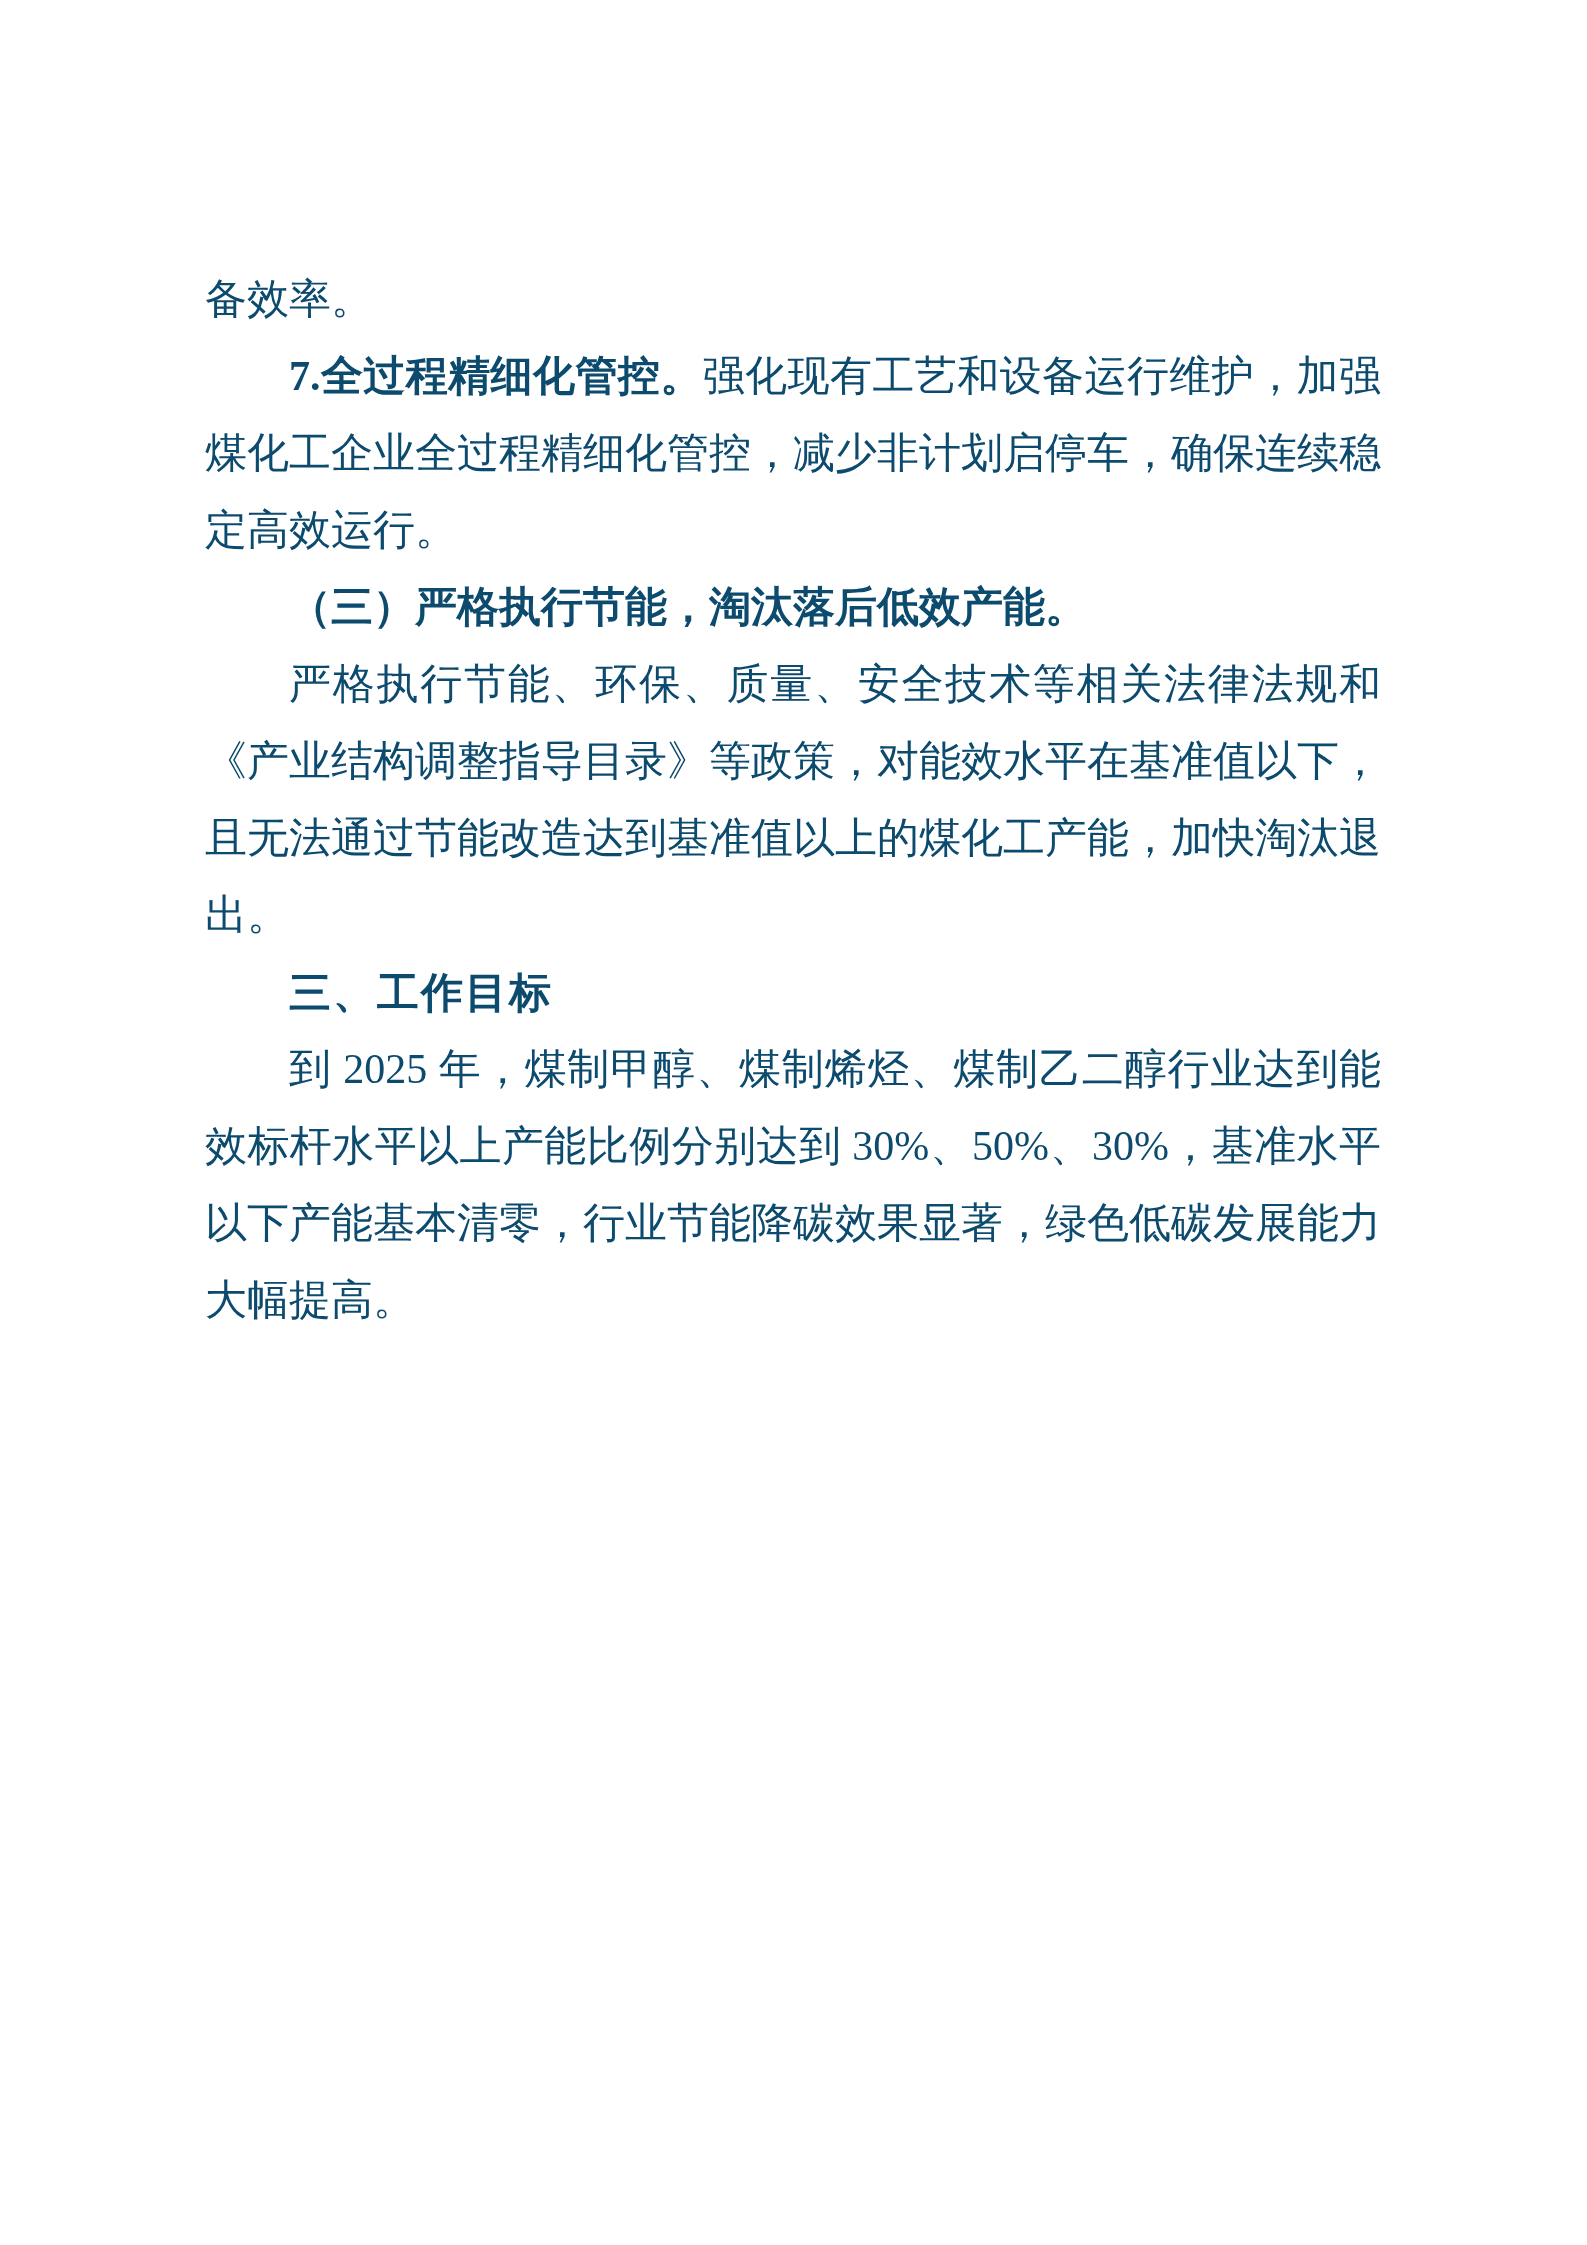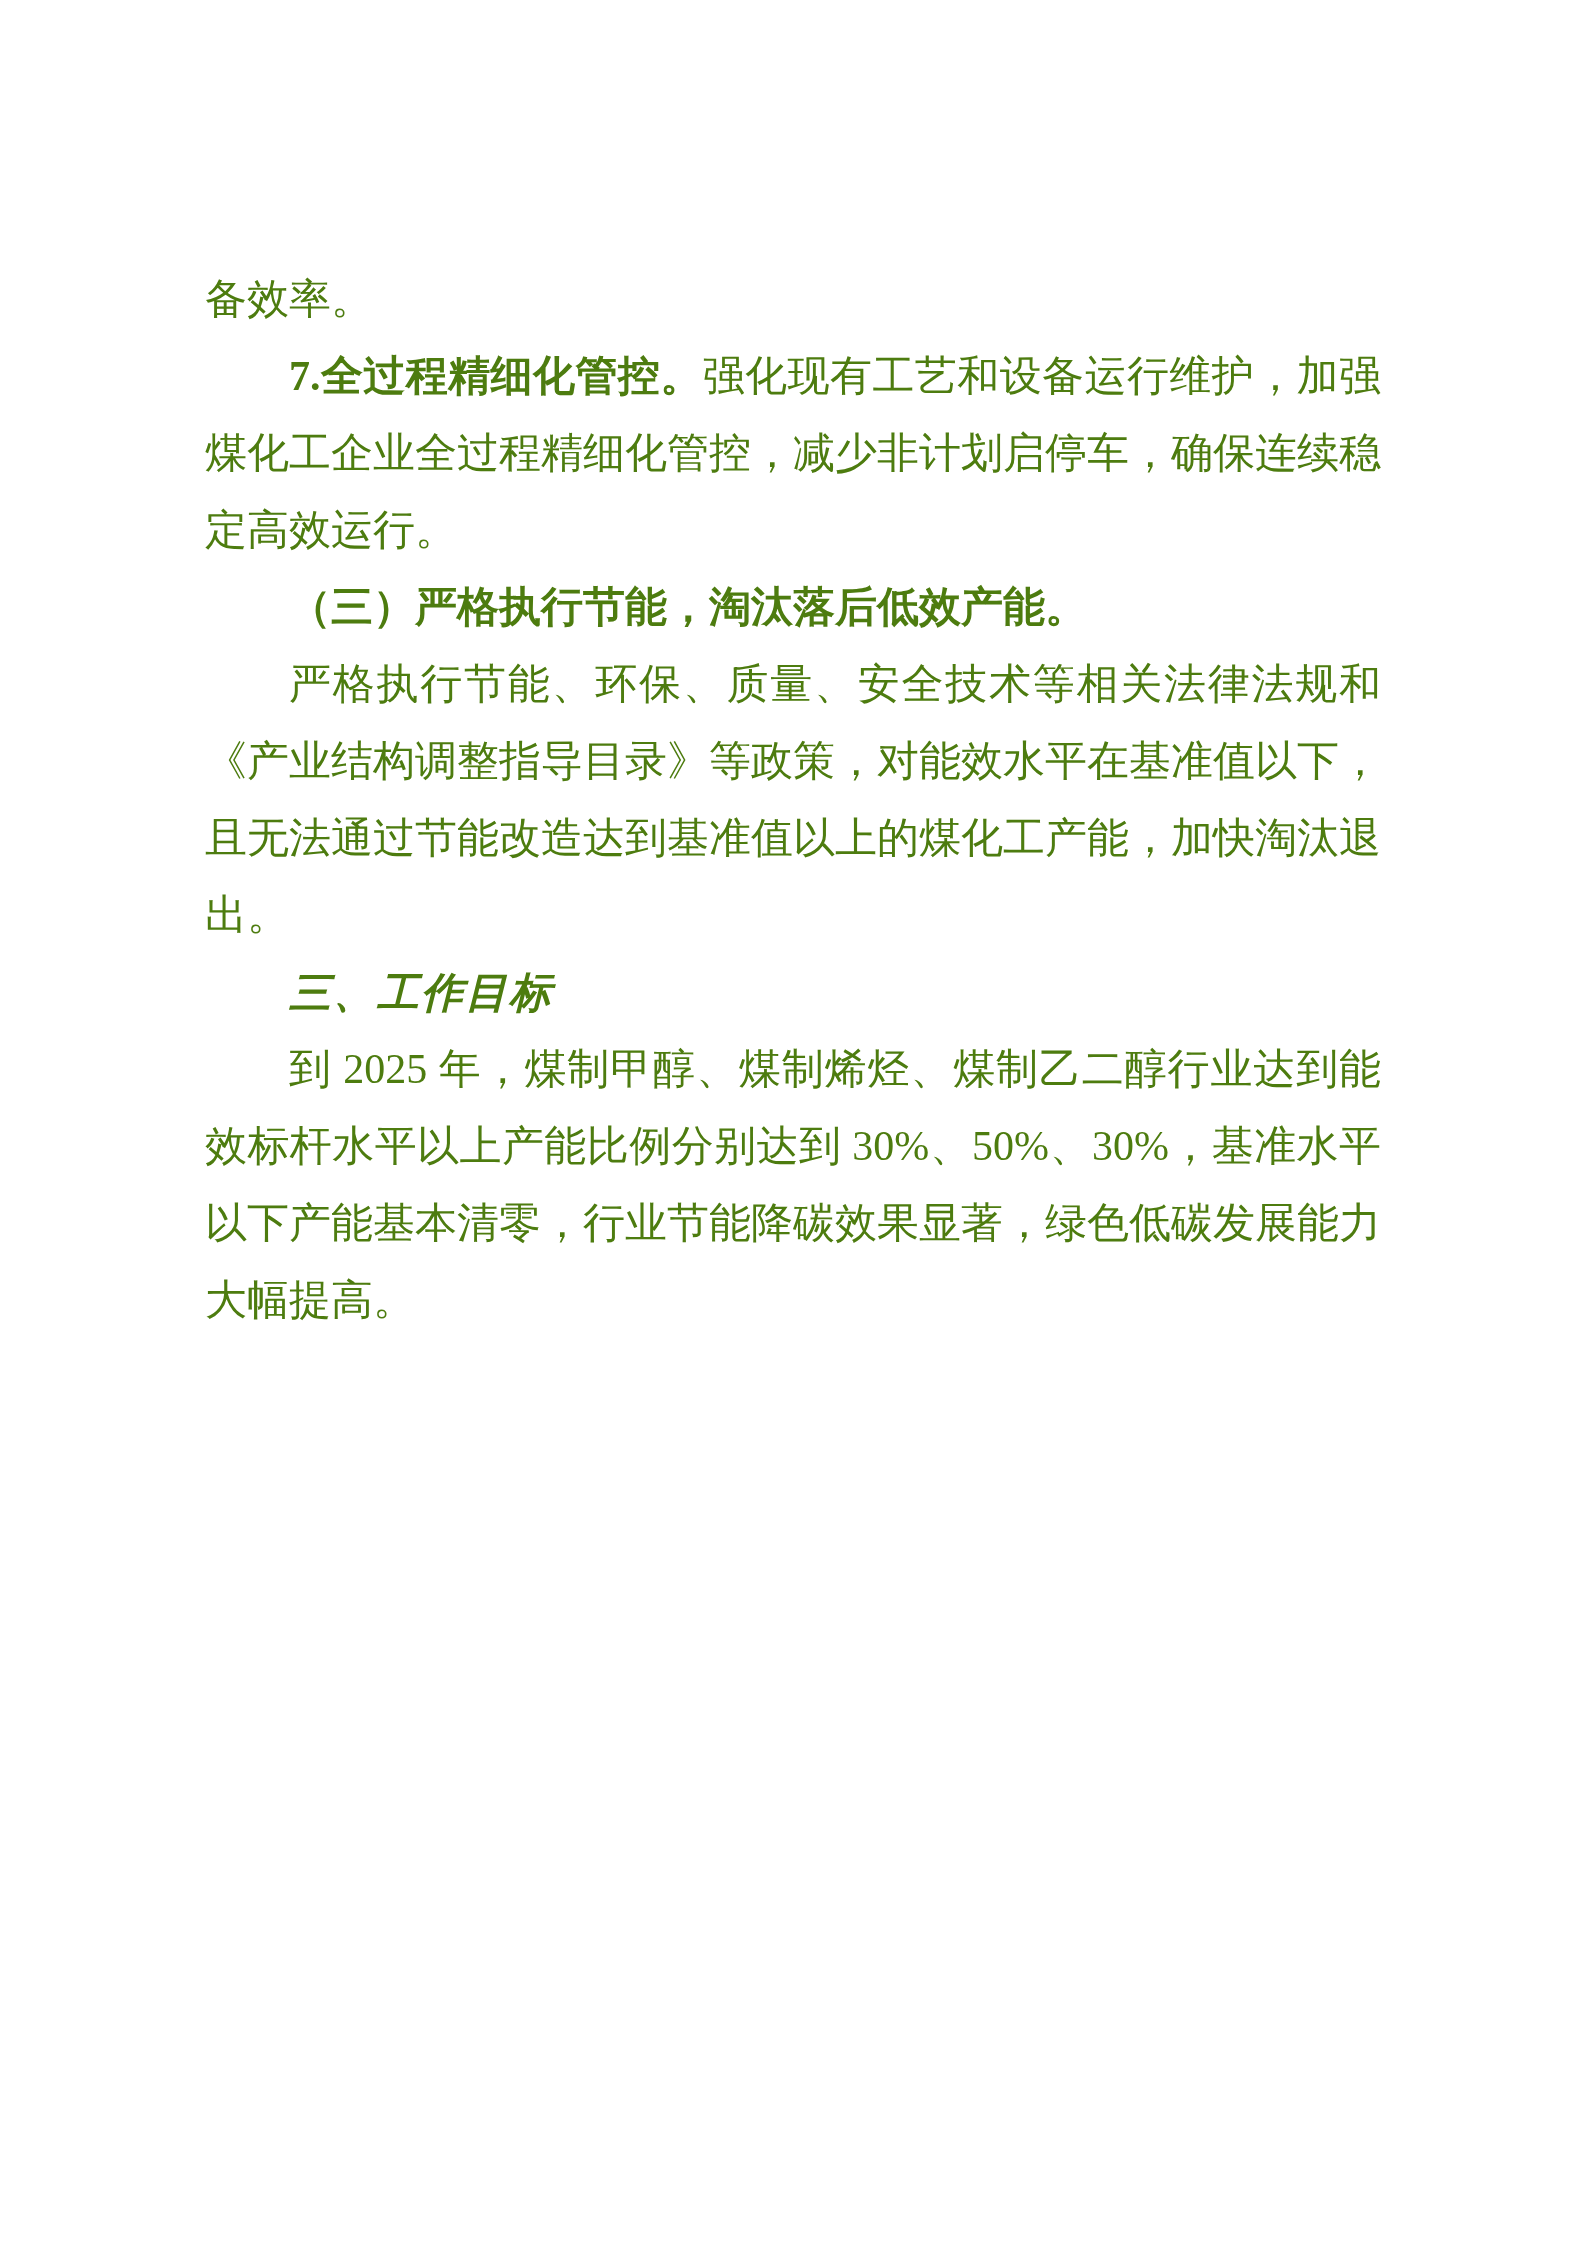--- a/index.html
+++ b/index.html
@@ -12,21 +12,21 @@
     width: 1587px;
     height: 2245px;
     background: #ffffff;
     overflow: hidden;
   }
   .doc {
     position: absolute;
     left: 205px;
     top: 261px;
     width: 1176px;
-    color: #4d7c0f;
+    color: #0c4a6e;
     font-family: "Liberation Serif", "DejaVu Serif", serif;
     font-size: 42px;
     line-height: 77px;
     text-align: justify;
     text-justify: inter-character;
   }
   .doc p {
     margin: 0;
     padding: 0;
     text-indent: 84px; 
@@ -38,21 +38,20 @@
     font-weight: 700;
   }
   .heading-kai {
     font-weight: 700;
   }
   .heading-hei {
     font-family: "Liberation Sans", "DejaVu Sans", sans-serif;
     font-weight: 700;
     text-align: left;
     letter-spacing: 2px;
-    font-style: italic;
   }
 </style>
 </head>
 <body>
 
 <div class="page">
   <div class="doc">
 
     <p class="no-indent"><span>备效率。</span></p>
 

